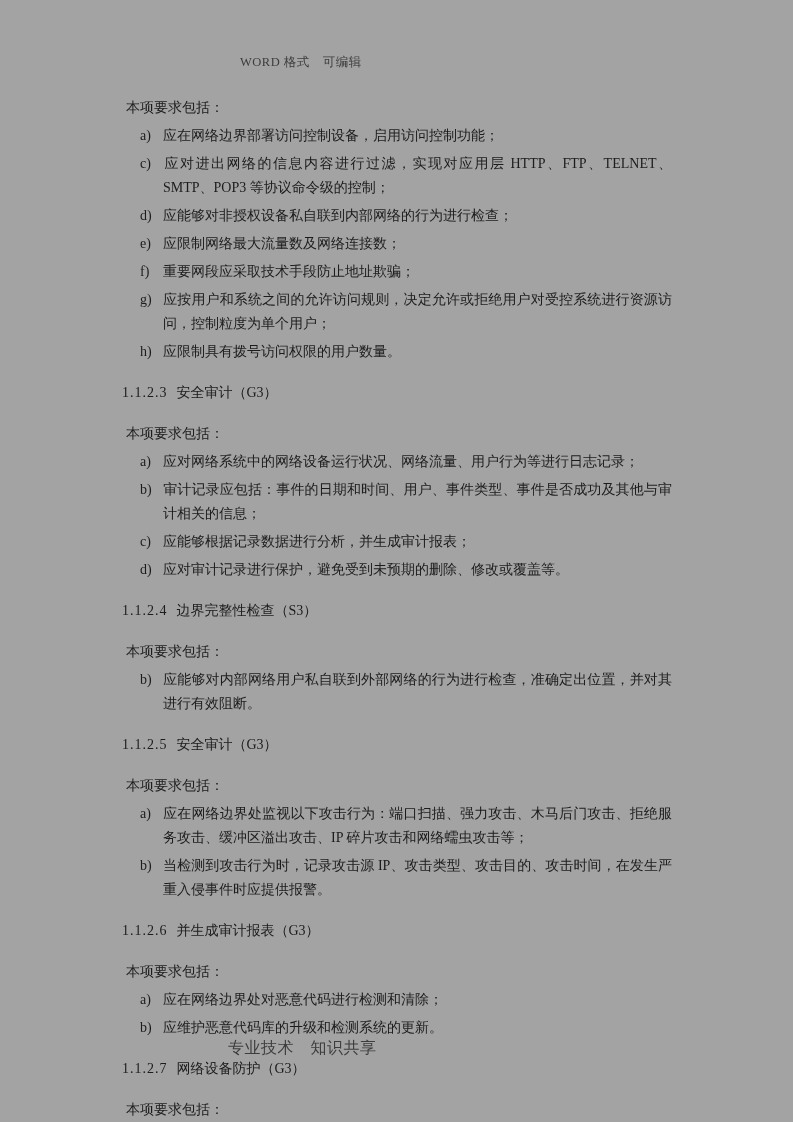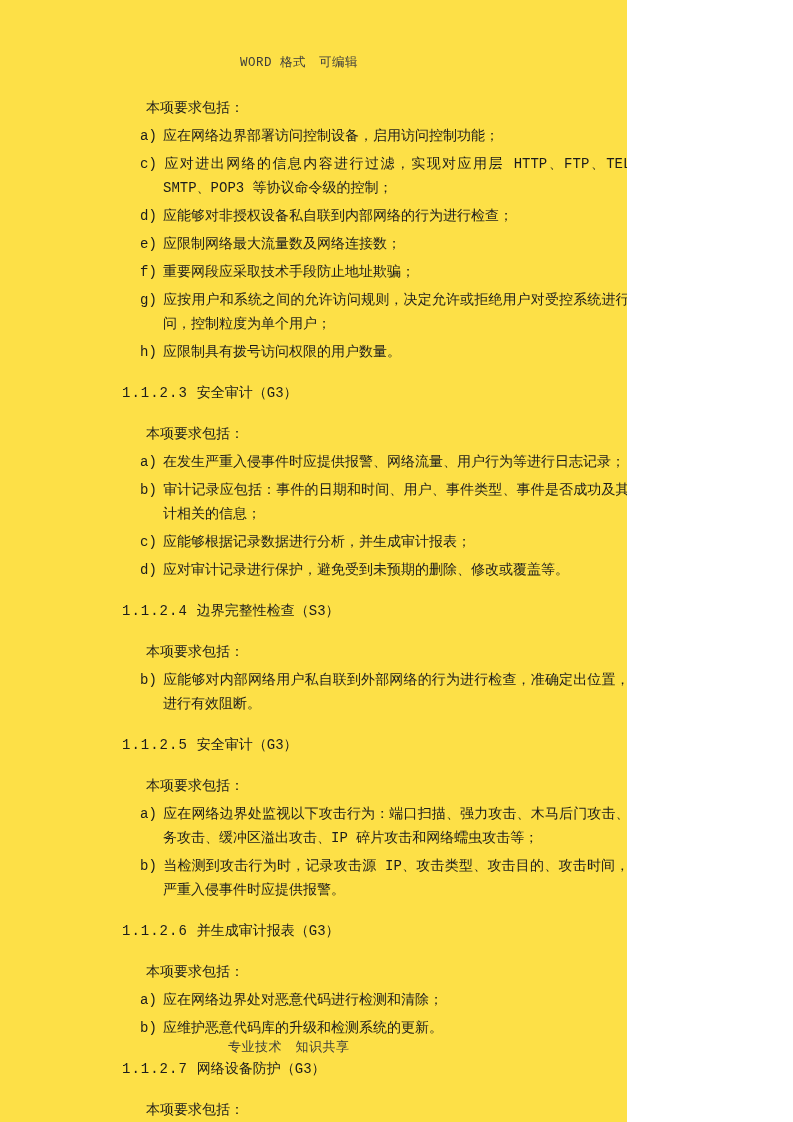--- a/index.html
+++ b/index.html
@@ -2,41 +2,41 @@
 <html><head>
 <meta charset="utf-8">
 <style>
   html, body {
     margin: 0;
     padding: 0;
     background: #ffffff;
   }
   .page {
     position: relative;
-    width: 627px;
+    width: 793px;
     height: 1122px;
-    background: #fde047;
+    background: #a3a3a3;
     overflow: hidden;
-    font-family: Liberation Mono, monospace;
+    font-family: Liberation Serif, serif;
     color: #1c1c1c;
   }
   .page-header {
     position: absolute;
     left: 240px;
     top: 54px;
     font-size: 12.5px;
     color: #3d3d3d;
     letter-spacing: 0.5px;
     white-space: pre;
   }
   .page-footer {
     position: absolute;
     left: 228px;
     top: 1038px;
-    font-size: 13px;
+    font-size: 16px;
     color: #3d3d3d;
     letter-spacing: 0.5px;
     white-space: pre;
   }
   .content {
     position: absolute;
     left: 105px;
     top: 96px;
     width: 567px;
     font-size: 14px;
@@ -48,21 +48,21 @@
     font-size: 14px;
     font-weight: normal;
     text-align: left;
   }
   .blk-heading .h-num {
     display: inline-block;
     margin-right: 9px;
     letter-spacing: 1px;
   }
   .blk-para {
-    margin: 0 0 0 41px;
+    margin: 0 0 0 21px;
     text-align: left;
   }
   .blk-item {
     margin: 4px 0 0 35px;
     padding-left: 23px;
     text-indent: -23px;
   }
   .blk-item .it-label {
     display: inline-block;
     width: 23px;
@@ -94,21 +94,21 @@
   <div class="blk-item"><span class="it-label">f)</span><span class="it-text">重要网段应采取技术手段防止地址欺骗；</span></div>
 
   <div class="blk-item"><span class="it-label">g)</span><span class="it-text">应按用户和系统之间的允许访问规则，决定允许或拒绝用户对受控系统进行资源访问，控制粒度为单个用户；</span></div>
 
   <div class="blk-item"><span class="it-label">h)</span><span class="it-text">应限制具有拨号访问权限的用户数量。</span></div>
 
   <h3 class="blk-heading"><span class="h-num">1.1.2.3</span><span class="h-title">安全审计（G3）</span></h3>
 
   <p class="blk-para">本项要求包括：</p>
 
-  <div class="blk-item"><span class="it-label">a)</span><span class="it-text">在发生严重入侵事件时应提供报警、网络流量、用户行为等进行日志记录；</span></div>
+  <div class="blk-item"><span class="it-label">a)</span><span class="it-text">应对网络系统中的网络设备运行状况、网络流量、用户行为等进行日志记录；</span></div>
 
   <div class="blk-item"><span class="it-label">b)</span><span class="it-text">审计记录应包括：事件的日期和时间、用户、事件类型、事件是否成功及其他与审计相关的信息；</span></div>
 
   <div class="blk-item"><span class="it-label">c)</span><span class="it-text">应能够根据记录数据进行分析，并生成审计报表；</span></div>
 
   <div class="blk-item"><span class="it-label">d)</span><span class="it-text">应对审计记录进行保护，避免受到未预期的删除、修改或覆盖等。</span></div>
 
   <h3 class="blk-heading"><span class="h-num">1.1.2.4</span><span class="h-title">边界完整性检查（S3）</span></h3>
 
   <p class="blk-para">本项要求包括：</p>

